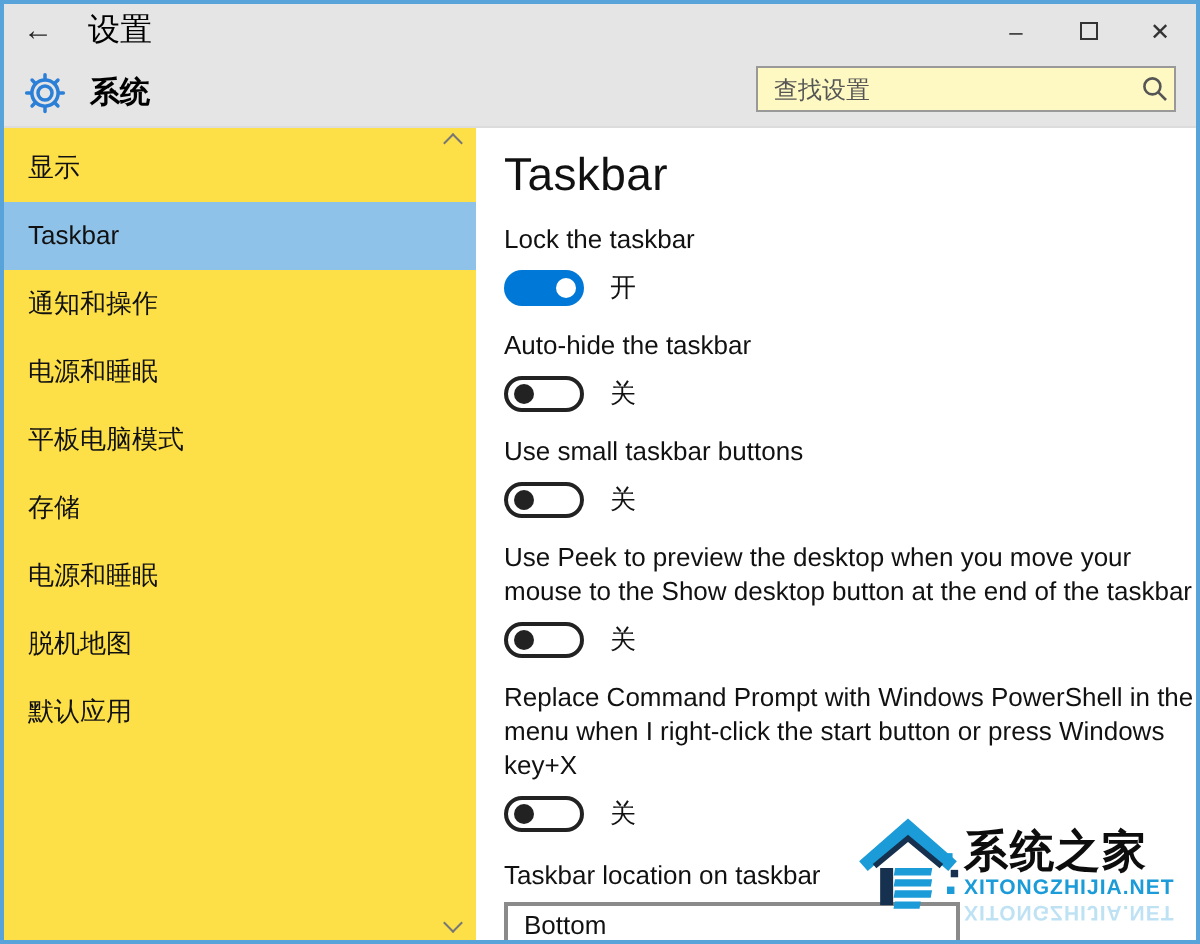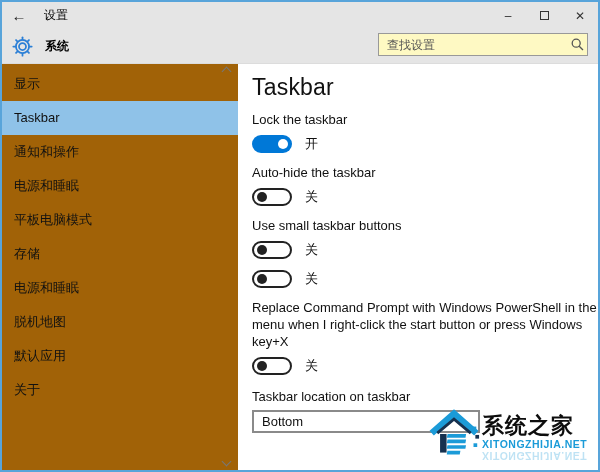--- a/index.html
+++ b/index.html
@@ -10,50 +10,50 @@
     background:#fff;
     display:flex; flex-direction:column;
     position:relative;
   }
   
   .titlebar {
     height:27px; background:#e5e5e5; flex:0 0 27px;
     display:flex; align-items:center; position:relative;
   }
   .back-btn { width:34px; text-align:center; font-size:15px; color:#222; cursor:default; }
-  .win-title { font-size:12px; color:#000; margin-left:8px; }
+  .win-title { font-size:16px; color:#000; margin-left:8px; }
   .caption-btns { position:absolute; right:0; top:0; height:100%; display:flex; }
   .caption-btns .cbtn {
     width:36px; height:100%; display:flex; align-items:center; justify-content:center;
     font-size:12px; color:#333;
   }
   .max-box { width:9px; height:9px; border:1px solid #333; display:inline-block; }
   
   .header {
     height:35px; flex:0 0 35px; background:#e5e5e5;
     display:flex; align-items:center; position:relative;
     border-bottom:1px solid #dcdcdc;
   }
   .gear { margin-left:10px; width:21px; height:21px; }
-  .section-title { font-size:12px; font-weight:bold; color:#000; margin-left:12px; }
+  .section-title { font-size:15px; font-weight:bold; color:#000; margin-left:12px; }
   .searchbox {
     position:absolute; right:10px; top:4px;
     width:210px; height:23px; background:#fef9c3; border:1px solid #999;
     display:flex; align-items:center;
   }
   .searchbox input {
     border:none; outline:none; flex:1; height:100%; padding:0 4px 0 8px;
     font-size:12px; font-family:"Liberation Sans", sans-serif; color:#333; background:transparent;
   }
   .searchbox input::placeholder { color:#555; opacity:1; }
   .search-icon { width:20px; display:flex; justify-content:center; }
   
   .body { flex:1; display:flex; min-height:0; }
   .sidebar {
-    width:236px; flex:0 0 236px; background:#a16207;
+    width:236px; flex:0 0 236px; background:#fde047;
     position:relative; padding-top:3px;
   }
   .side-item {
     height:34px; line-height:34px; padding-left:12px;
     font-size:13px; color:#111; cursor:default; white-space:nowrap;
   }
   .side-item.selected { background:#8fc2e8; }
   .scroll-chevron {
     position:absolute; right:8px; width:7px; height:7px;
     border-right:1.5px solid #777; border-bottom:1.5px solid #777;
@@ -143,21 +143,20 @@
       <div id="sidebar-items">
           <div class="side-item">显示</div>
           <div class="side-item selected">Taskbar</div>
           <div class="side-item">通知和操作</div>
           <div class="side-item">电源和睡眠</div>
           <div class="side-item">平板电脑模式</div>
           <div class="side-item">存储</div>
           <div class="side-item">电源和睡眠</div>
           <div class="side-item">脱机地图</div>
           <div class="side-item">默认应用</div>
-          <div class="side-item">关于</div>
         </div>
       <span class="scroll-chevron down"></span>
     </div>
 
     <div class="main">
       <h1 class="page-title">Taskbar</h1>
 
       <div id="settings-list">
           <div class="setting">
             <div class="setting-label">Lock the taskbar</div>
@@ -180,20 +179,21 @@
           <div class="setting">
             <div class="setting-label">Use small taskbar buttons</div>
             <div class="toggle-row">
               <span class="toggle off">
                 <span class="knob"></span>
               </span>
               <span class="toggle-state">关</span>
             </div>
           </div>
           <div class="setting">
+            <div class="setting-label">Use Peek to preview the desktop when you move your mouse to the Show desktop button at the end of the taskbar</div>
             <div class="toggle-row">
               <span class="toggle off">
                 <span class="knob"></span>
               </span>
               <span class="toggle-state">关</span>
             </div>
           </div>
           <div class="setting">
             <div class="setting-label">Replace Command Prompt with Windows PowerShell in the menu when I right-click the start button or press Windows key+X</div>
             <div class="toggle-row">

